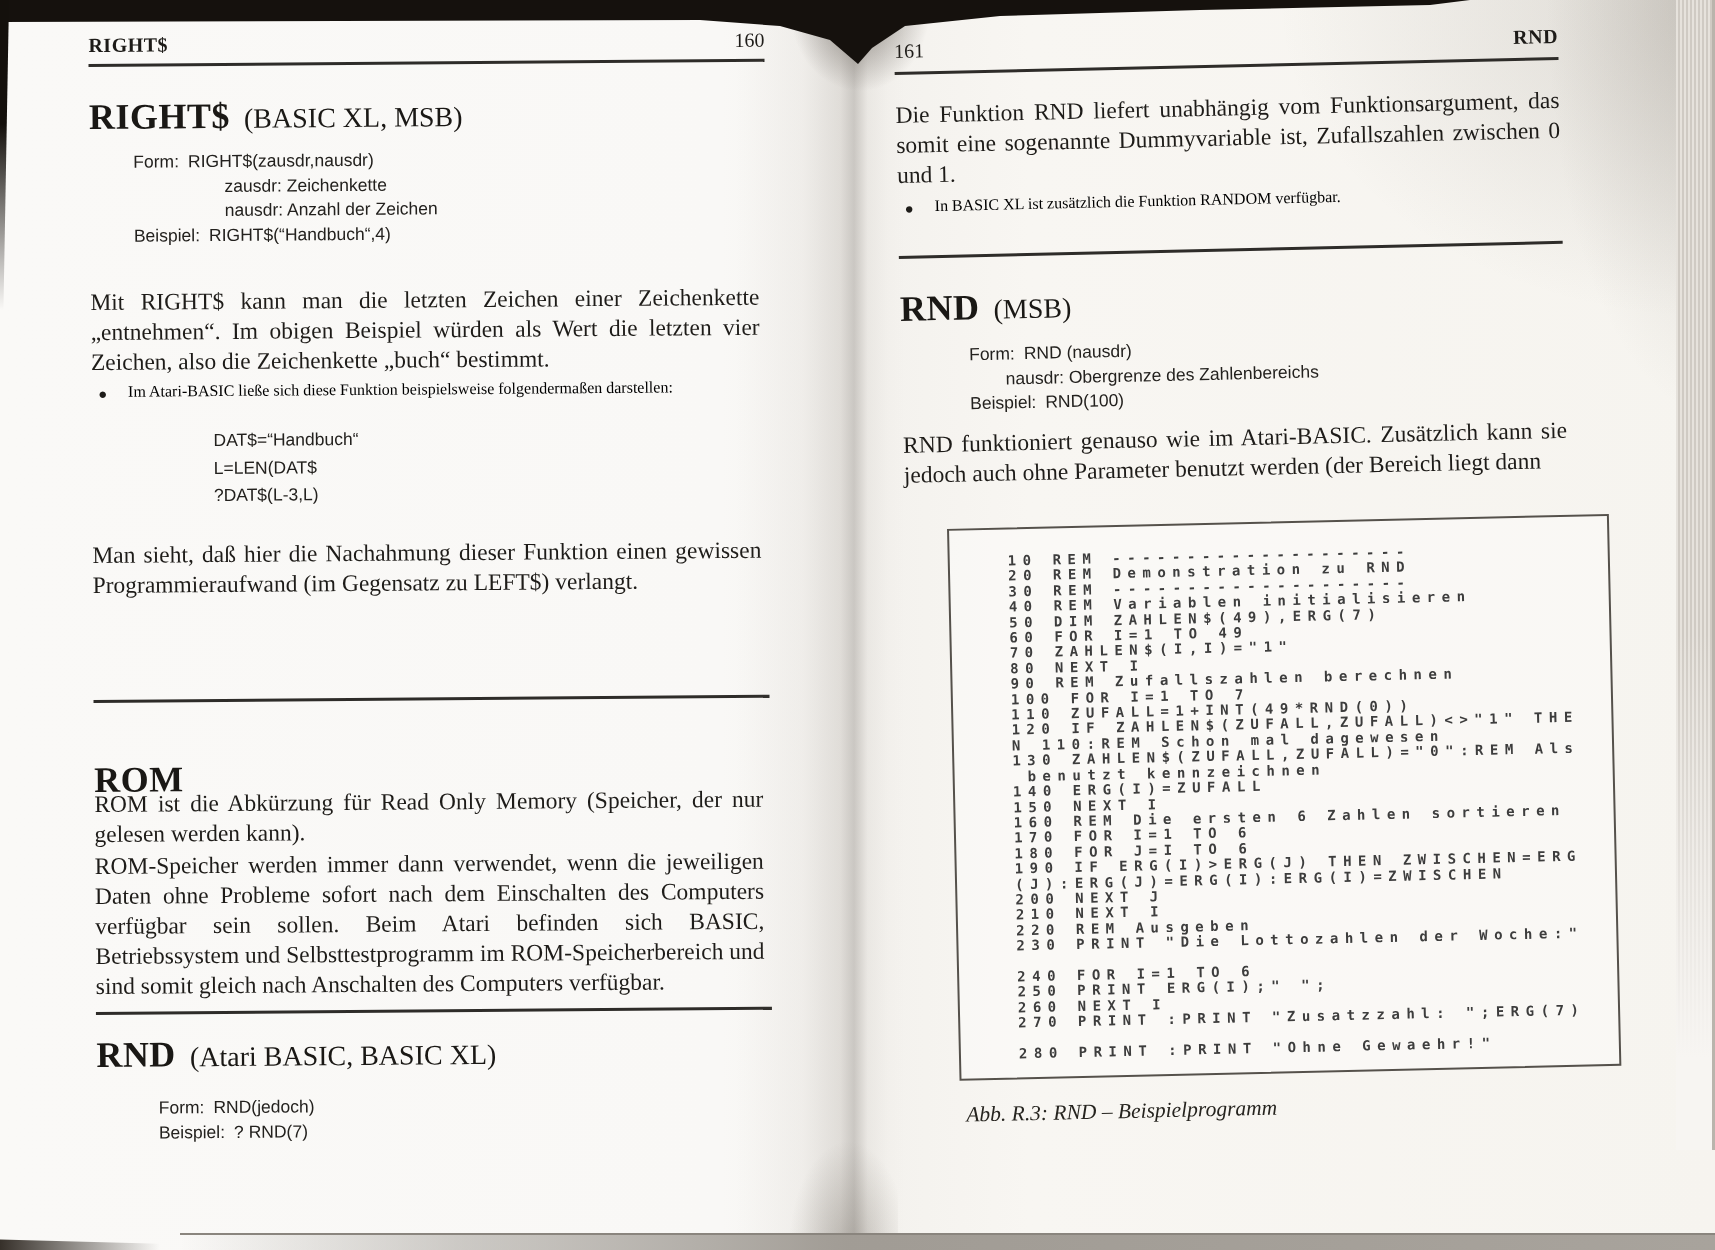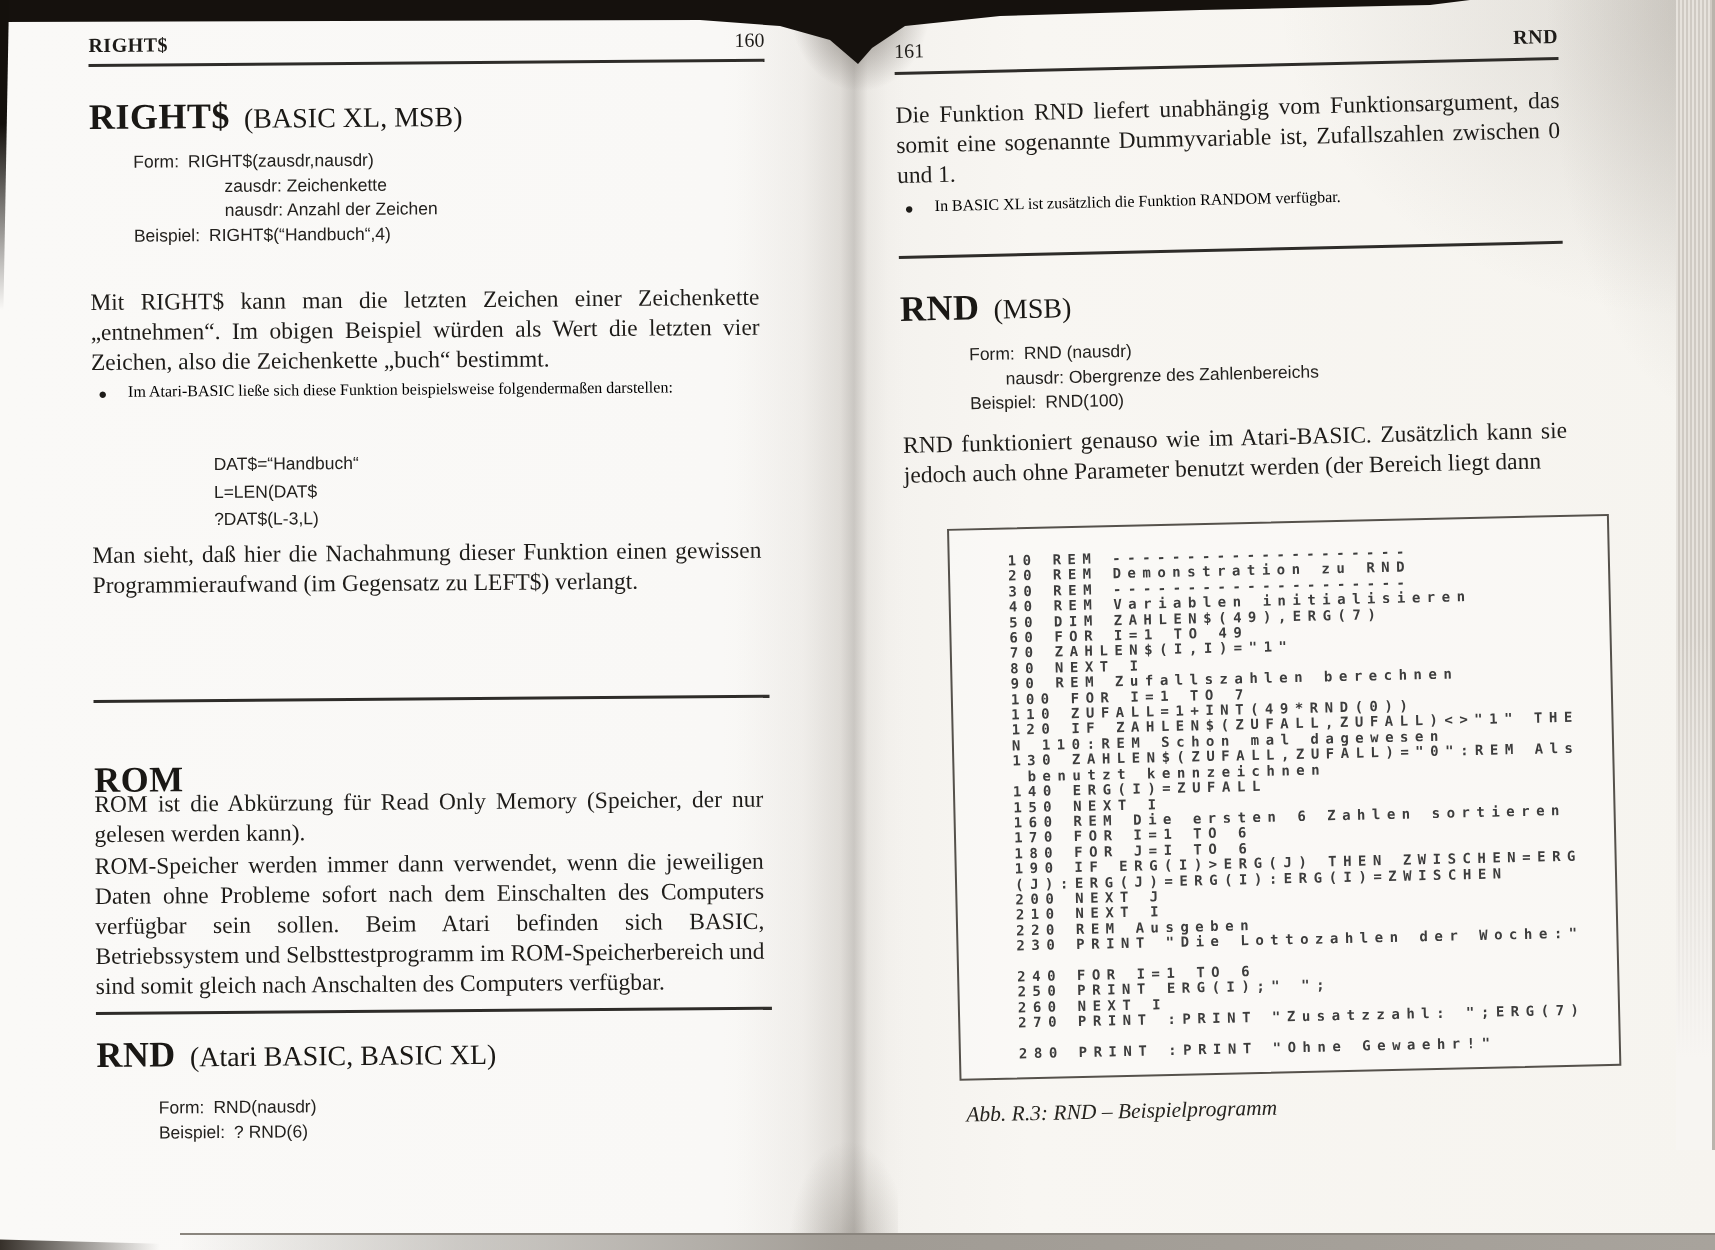--- a/index.html
+++ b/index.html
@@ -104,21 +104,21 @@
         </div>
       </div>
 
       <p class="body just" style="top:287px">Mit RIGHT$ kann man die letzten Zeichen einer Zeichenkette „entnehmen“. Im obigen Beispiel würden als Wert die letzten vier Zeichen, also die Zeichenkette „buch“ bestimmt.</p>
 
       <div class="bullet" style="top:383px">
         <span class="dot">●</span>
         <p class="btext just">Im Atari-BASIC ließe sich diese Funktion beispielsweise folgendermaßen darstellen:</p>
       </div>
 
-      <pre class="sanscode" style="top:452px">DAT$=“Handbuch“
+      <pre class="sanscode" style="top:428px">DAT$=“Handbuch“
 L=LEN(DAT$
 ?DAT$(L-3,L)</pre>
 
       <p class="body just" style="top:540px">Man sieht, daß hier die Nachahmung dieser Funktion einen gewissen Programmieraufwand (im Gegensatz zu LEFT$) verlangt.</p>
 
       <div class="rule" style="top:700px"></div>
 
       <h1 class="entry" style="top:759px">
         <span class="kw">ROM</span>
       </h1>
@@ -126,24 +126,24 @@
       <p class="body just" style="top:851px">ROM-Speicher werden immer dann verwendet, wenn die jeweiligen Daten ohne Probleme sofort nach dem Einschalten des Computers verfügbar sein sollen. Beim Atari befinden sich BASIC, Betriebssystem und Selbsttestprogramm im ROM-Speicherbereich und sind somit gleich nach Anschalten des Computers verfügbar.</p>
 
       <div class="rule" style="top:1012px"></div>
 
       <h1 class="entry" style="top:1034px">
         <span class="kw">RND</span>
         <span class="dial">(Atari BASIC, BASIC XL)</span>
       </h1>
       <div class="form" style="top:1096px;left:62px">
         <div class="frow">
-          <span class="flab">Form:</span><span>RND(nausdr)</span>
-        </div>
-        <div class="frow">
-          <span class="flab">Beispiel:</span><span>? RND(6)</span>
+          <span class="flab">Form:</span><span>RND(jedoch)</span>
+        </div>
+        <div class="frow">
+          <span class="flab">Beispiel:</span><span>? RND(7)</span>
         </div>
       </div>
 
     </div>
   </section>
 
   <section class="page right">
     <div class="tilt tilt-r">
 
       <div class="runhead" style="top:40px">

